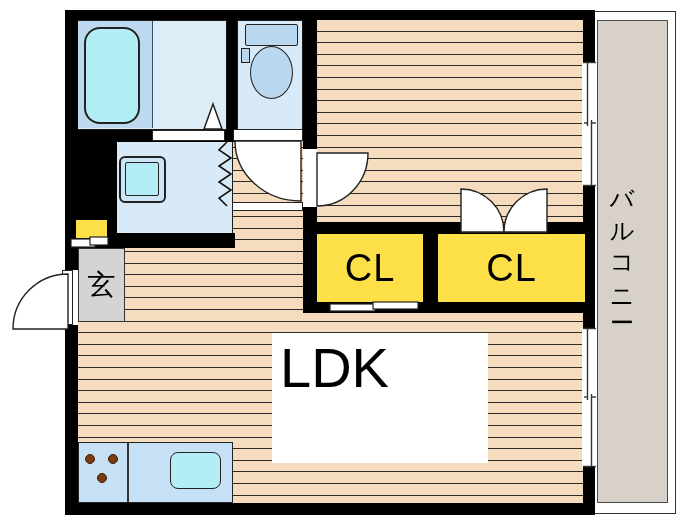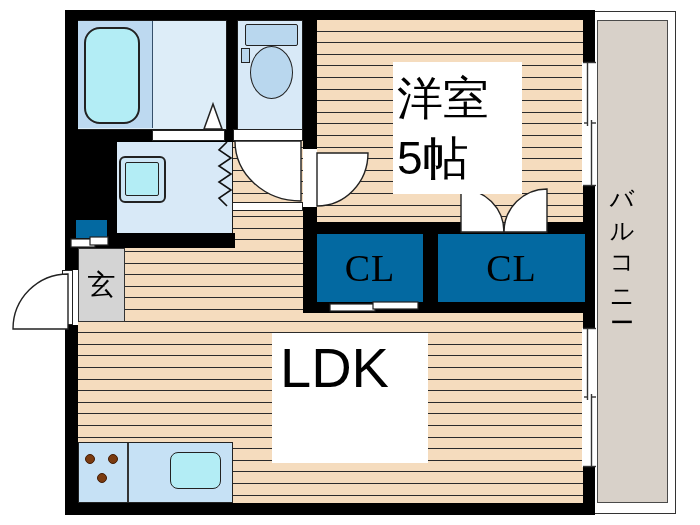--- a/index.html
+++ b/index.html
@@ -3,21 +3,21 @@
 <meta charset="utf-8">
 <style>
   html,body{margin:0;padding:0;background:#fff;}
   .plan{position:relative;width:700px;height:525px;background:#fff;overflow:hidden;
         font-family:"Liberation Sans","DejaVu Sans",sans-serif;}
   .abs{position:absolute;box-sizing:border-box;}
   .wall{background:#000;}
   .floor{background:repeating-linear-gradient(to bottom,#f5dcbe 0px,#f5dcbe 10.5px,#2b2b2b 10.5px,#2b2b2b 11.6px);}
   .room-blue{background:#d8e9f7;border:1.5px solid #1a1a1a;}
   .sill{background:#fff;border:1px solid #222;}
-  .red{background:#0369a1;font-family:Liberation Serif, serif;}
+  .red{background:#fde047;}
   .label-box{background:#fff;color:#000;}
   .cl-label{display:flex;align-items:center;justify-content:center;
             font-size:38px;color:#000;letter-spacing:1px;}
   svg{display:block;}
 </style>
 </head>
 <body>
 
 <div class="plan">
 
@@ -121,25 +121,21 @@
       <rect x="330" y="304" width="45" height="7"></rect>
         <rect x="373" y="302" width="45" height="7"></rect>
     </g>
 
     <g fill="#fff" stroke="#222" stroke-width="1.2">
       <rect x="71" y="239" width="24" height="8"></rect>
         <rect x="90" y="237" width="18" height="8"></rect>
     </g>
   </svg>
 
-  <div class="abs label-box" style="left:393px;top:62px;width:129px;height:132px;padding:6px 0 0 4px;font-size:46px;line-height:60px;">
-    <div>洋室</div>
-    <div>5帖</div>
-  </div>
-  <div class="abs label-box" style="left:272px;top:333px;width:156px;height:130px;padding:4px 0 0 8px;font-size:56px;line-height:62px;">
+  <div class="abs label-box" style="left:272px;top:333px;width:216px;height:130px;padding:4px 0 0 8px;font-size:56px;line-height:62px;">
     <div>LDK</div>
   </div>
   <div class="abs" style="left:78px;top:248px;width:47px;height:74px;display:flex;align-items:center;justify-content:center;font-size:28px;color:#000;">
     <span>玄</span>
   </div>
   <div class="abs" style="left:606px;top:172px;width:32px;height:180px;writing-mode:vertical-rl;text-orientation:upright;
               font-size:24px;letter-spacing:7px;color:#000;display:flex;align-items:center;">
     <span>バルコニー</span>
   </div>
 

